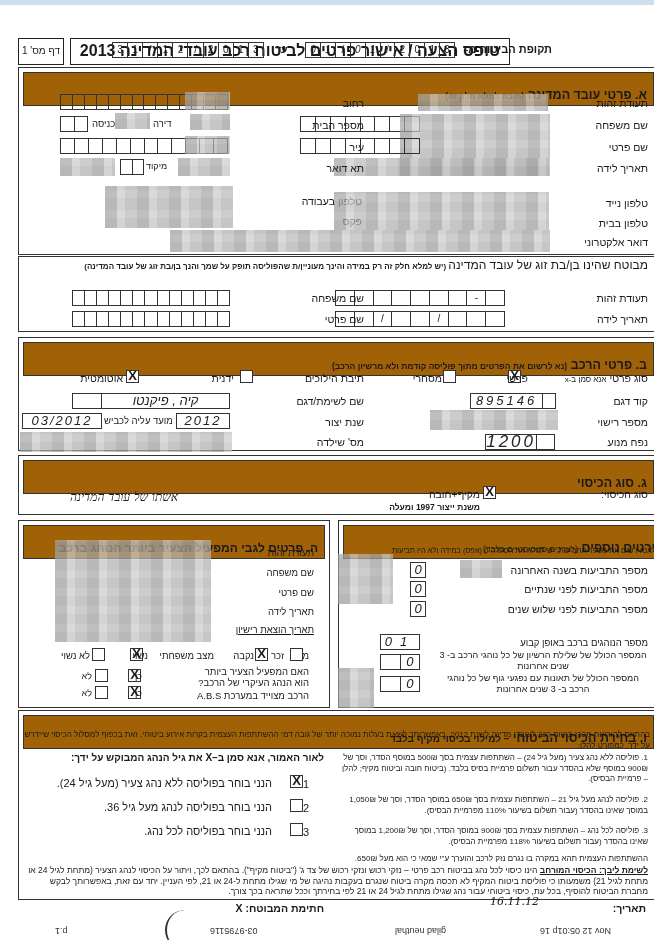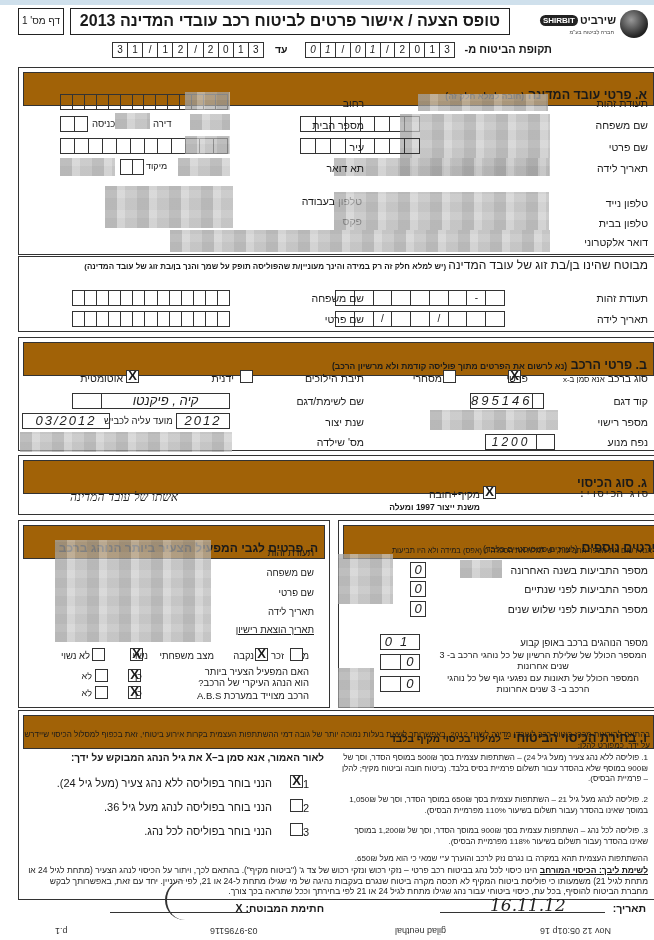--- a/index.html
+++ b/index.html
@@ -6,21 +6,21 @@
   html, body { width: 654px; height: 940px; overflow: hidden; }
   body {
     background: #ffffff;
     font-family: "Liberation Sans", "DejaVu Sans", sans-serif;
     color: #1a1a1a;
     position: relative;
     direction: rtl;
     font-size: 10px;
   }
   .topbar { position:absolute; left:0; top:0; width:654px; height:5px; background:#cfe0ec; }
-  .abs { position:absolute; }
+  .abs { position:absolute;margin-top:30px; }
   .box { border:1.5px solid #222; background:#fff; }
   .section { position:absolute; border:1.5px solid #333; background:#fff; }
   .sec-title {
     position:absolute; border:1.5px solid #333; background:#a16207;
     font-weight:bold; font-size:12.5px; padding:16px 6px; white-space:nowrap; overflow:hidden;
   }
   .sec-title small { font-size:8.5px; font-weight:bold; }
   .lbl { position:absolute; font-size:10.5px; white-space:nowrap; }
   .blur {
     position:absolute;
@@ -244,67 +244,67 @@
     <span></span>
     <span></span>
     <span></span>
   </div>
 
 <div class="section" style="left:18px;top:337px;width:636px;height:114px;border-right:none;">
   <div class="sec-title" style="left:4px;right:0;top:4px;height:17px;line-height:13px;">
     <span>ב. פרטי הרכב</span> <small>(נא לרשום את הפרטים מתוך פוליסה קודמת ולא מרשיון הרכב)</small>
   </div>
 </div>
-<div class="lbl" style="right:6px;top:372px;"><span>סוג ברכב</span> <span style="font-size:8px;">אנא סמן ב-x</span></div>
+<div class="lbl" style="right:6px;top:372px;"><span>סוג פרטי</span> <span style="font-size:8px;">אנא סמן ב-x</span></div>
 <div class="chk" style="left:508px;top:370px;">X</div>
 <div class="lbl" style="right:126px;top:372px;">פרטי</div>
 <div class="chk" style="left:443px;top:370px;"></div>
 <div class="lbl" style="right:212px;top:372px;">מסחרי</div>
 <div class="lbl" style="right:290px;top:372px;">תיבת הילוכים</div>
 <div class="chk" style="left:240px;top:370px;"></div>
 <div class="lbl" style="right:420px;top:372px;">ידנית</div>
 <div class="chk" style="left:126px;top:370px;">X</div>
 <div class="lbl" style="right:531px;top:372px;">אוטומטית</div>
 
 <div class="lbl" style="right:6px;top:395px;padding-left:8px;">קוד דגם</div>
-<div class="cells" style="left:470px;top:393px;width:74px;">
+<div class="cells" style="left:470px;top:393px;width:86px;">
     <span class="hand" style="flex:6;font-size:13px;letter-spacing:3px;">895146</span>
     <span style="flex:1;"></span>
   </div>
 <div class="lbl" style="right:290px;top:395px;">שם לשימת/דגם</div>
 <div class="cells" style="left:72px;top:393px;width:158px;">
     <span style="flex:2;"></span>
     <span class="hand" style="flex:9;font-size:13px;direction:rtl;">קיה , פיקנטו</span>
   </div>
 
 <div class="lbl" style="right:6px;top:416px;">מספר רישוי</div>
 <div class="blur" style="left:430px;top:410px;width:128px;height:20px;"></div>
 <div class="lbl" style="right:290px;top:416px;">שנת יצור</div>
 <div class="cells" style="left:176px;top:413px;width:54px;">
     <span class="hand" style="font-size:13px;letter-spacing:2px;">2012</span>
   </div>
 <div class="lbl" style="left:104px;top:415px;font-size:9.5px;">מועד עליה לכביש</div>
-<div class="cells" style="left:22px;top:413px;width:88px;">
+<div class="cells" style="left:22px;top:413px;width:80px;">
     <span class="hand" style="font-size:13px;letter-spacing:2px;">03/2012</span>
   </div>
 
 <div class="lbl" style="right:6px;top:436px;">נפח מנוע</div>
 <div class="cells" style="left:485px;top:434px;width:70px;">
-    <span class="hand" style="flex:3;font-size:12px;letter-spacing:3px;">1200</span>
+    <span class="hand" style="flex:3;font-size:17px;letter-spacing:3px;">1200</span>
     <span style="flex:1;"></span>
   </div>
 <div class="lbl" style="right:290px;top:436px;">מס' שילדה</div>
 <div class="blur" style="left:20px;top:432px;width:212px;height:20px;"></div>
 
 <div class="section" style="left:18px;top:455px;width:636px;height:60px;border-right:none;">
   <div class="sec-title" style="left:4px;right:0;top:4px;height:17px;line-height:13px;">
     <span>ג. סוג הכיסוי</span>
   </div>
 </div>
-<div class="lbl" style="right:6px;top:488px;font-family:Liberation Mono, monospace;">סוג הכיסוי:</div>
+<div class="lbl" style="right:6px;top:488px;">סוג הכיסוי:</div>
 <div class="chk" style="left:483px;top:486px;">X</div>
 <div class="lbl" style="right:174px;top:488px;">מקיף+חובה</div>
 <div class="lbl" style="right:174px;top:502px;font-size:8.5px;font-weight:bold;">משנת ייצור 1997 ומעלה</div>
 <div class="lbl hand" style="left:70px;top:490px;font-size:12px;">אשתו של עובד המדינה</div>
 
 <div class="section" style="left:338px;top:520px;width:343px;height:188px;border-right:none;">
   <div class="sec-title" style="left:4px;right:0;top:4px;height:17px;line-height:13px;">
     <span>ד. פרטים נוספים</span> <small style="font-weight:normal;">(לצרכים סטטיסטיים בלבד)</small>
   </div>
 </div>
@@ -395,21 +395,21 @@
 <div class="chk" style="left:290px;top:823px;"></div>
 <div class="lbl" style="right:382px;top:825px;font-size:11px;">הנני בוחר בפוליסה לכל נהג.</div>
 
 <div class="small-text" style="right:6px;left:22px;top:854px;">ההשתתפות העצמית תהא במקרה בו נגרם נזק לרכב והוערך ע"י שמאי כי הוא מעל 650₪.</div>
 <div class="small-text" style="right:6px;left:22px;top:865px;font-size:8.5px;line-height:10.5px;">
   <b class="uline">לשימת ליבך: הכיסוי המורחב</b>
   <span>הינו כיסוי לכל נהג בביטוח רכב פרטי – נזקי רכוש ונזקי רכוש של צד ג' ("ביטוח מקיף"). בהתאם לכך, ויתור על הכיסוי לנהג הצעיר (מתחת לגיל 24 או מתחת לגיל 21) משמעותו כי פוליסת ביטוח המקיף לא תכסה מקרה ביטוח שנגרם בעקבות נהיגה של מי שגילו מתחת ל-24 או 21, לפי העניין. יחד עם זאת, באפשרותך לבקש מחברת הביטוח להוסיף, בכל עת, כיסוי ביטוחי עבור נהג שגילו מתחת לגיל 24 או 21 לפי בחירתך וככל שתראה בכך צורך.</span>
 </div>
 <div class="lbl" style="right:8px;top:902px;font-weight:bold;font-size:10.5px;">תאריך:</div>
 <div class="abs" style="left:440px;top:912px;width:165px;border-bottom:1px solid #333;"></div>
-<div class="lbl hand" style="left:490px;top:895px;font-size:17px;">16.11.12</div>
+<div class="lbl hand" style="left:490px;top:895px;font-size:11px;">16.11.12</div>
 <div class="lbl" style="right:330px;top:902px;font-weight:bold;font-size:10.5px;">חתימת המבוטח: X</div>
 <div class="abs" style="left:110px;top:912px;width:140px;border-bottom:1px solid #333;"></div>
 <div class="abs" style="left:165px;top:880px;width:30px;height:40px;border-left:2px solid #333;border-radius:40px 0 0 40px;"></div>
 
 <div class="footer" style="left:55px;top:926px;">p.1</div>
 <div class="footer" style="left:210px;top:926px;">03-9795116</div>
 <div class="footer" style="left:395px;top:926px;">gilad neuthal</div>
 <div class="footer" style="left:540px;top:926px;">16 Nov 12 05:01p</div>
 
 </body></html>

